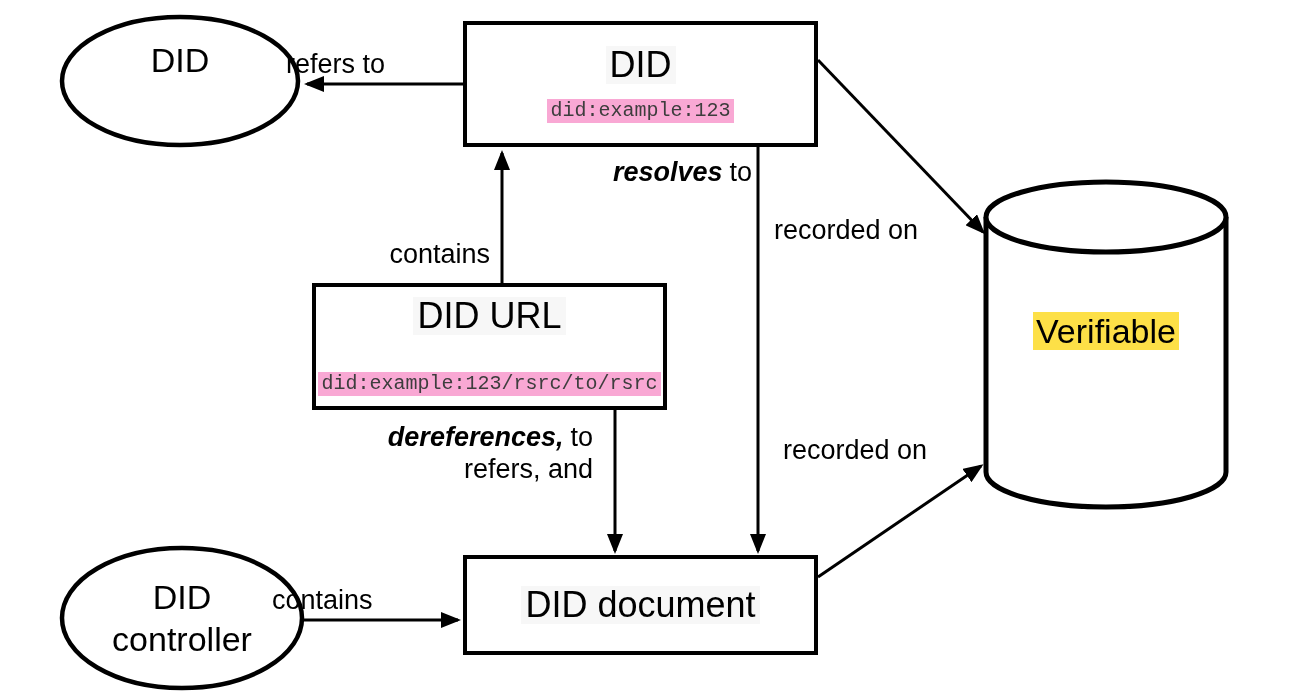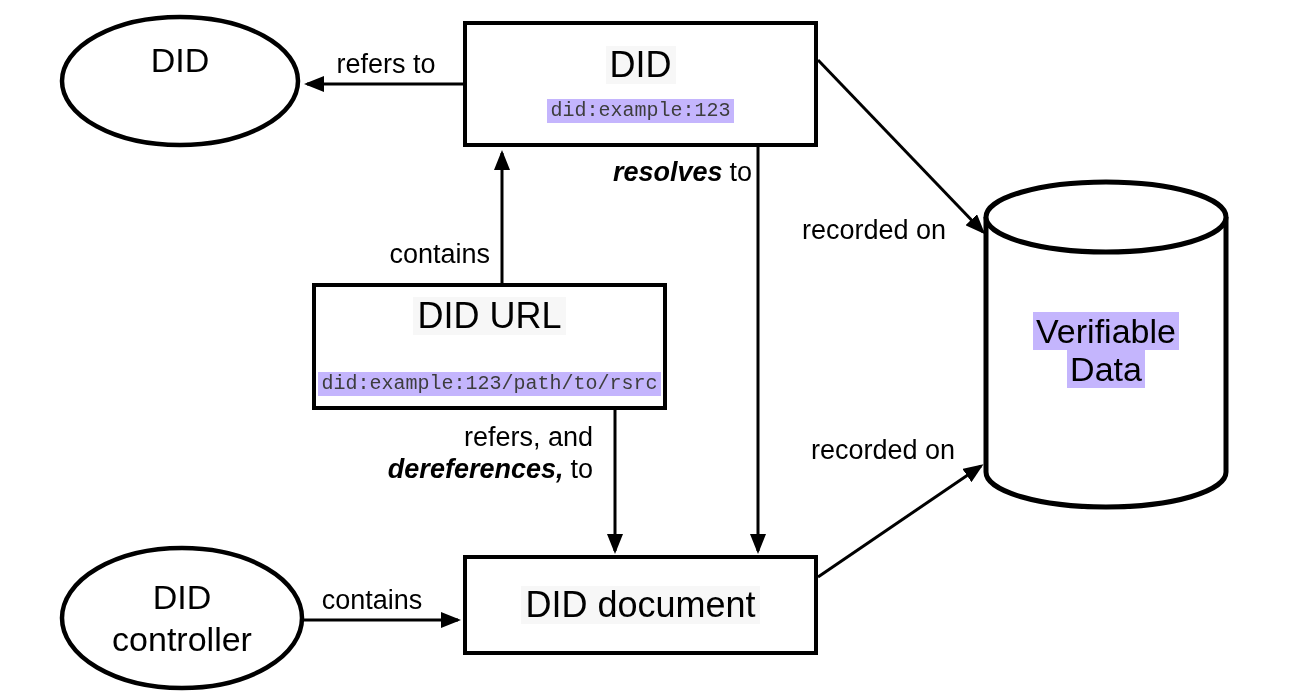--- a/index.html
+++ b/index.html
@@ -42,47 +42,47 @@
     line-height: 1;
     background: #f7f7f7;
     padding: 1px 4px;
     white-space: nowrap;
   }
   .node-code {
     font-family: "Liberation Mono", monospace;
     font-size: 20px;
     line-height: 1.1;
     color: #3d3d3d;
-    background: #c4b5fd;
+    background: #f9a8d4;
     padding: 1px 3px;
     white-space: nowrap;
     text-align: center;
   }
 
   
   .shape-label {
     position: absolute;
     text-align: center;
     font-size: 34px;
     line-height: 42px;
     white-space: nowrap;
   }
   .lbl-subject    { left: 80px;  top: 39px;  width: 200px; }
   .lbl-controller { left: 82px;  top: 576px; width: 200px; }
   .lbl-registry   { left: 996px; top: 312px; width: 220px; font-size: 34px; line-height: 38px; }
-  .lbl-registry .reg-line { background: #c4b5fd; display: inline-block; padding: 0 3px; }
+  .lbl-registry .reg-line { background: #fde047; display: inline-block; padding: 0 3px; }
 
   
   .edge-label {
     position: absolute;
     font-size: 27px;
     line-height: 32px;
     white-space: nowrap;
   }
-  .el-center { text-align: center; }
+  .el-center { text-align: left; }
   .el-right  { text-align: right; }
   .el-refers-to     { left: 286px; top: 48px;  width: 200px; }
   .el-contains      { left: 290px; top: 238px; width: 200px; }
   .el-resolves-to   { left: 500px; top: 156px; width: 252px; }
   .el-dereferences  { left: 293px; top: 421px; width: 300px; }
   .el-recorded-top  { left: 774px; top: 214px; width: 200px; }
   .el-recorded-bot  { left: 783px; top: 434px; width: 200px; }
   .el-controls      { left: 272px; top: 584px; width: 200px; }
 
   .emph { font-weight: bold; font-style: italic; }
@@ -116,54 +116,53 @@
     <line x1="302" y1="620" x2="458" y2="620" stroke="#000" stroke-width="3" marker-end="url(#arrow)"></line>
   </svg>
 
   <div class="node-box box-did">
     <div class="node-title">DID</div>
     <div class="node-code">did:example:123</div>
   </div>
 
   <div class="node-box box-did-url">
     <div class="node-title">DID URL</div>
-    <div class="node-code">did:example:123/path/to/rsrc</div>
+    <div class="node-code">did:example:123/rsrc/to/rsrc</div>
   </div>
 
   <div class="node-box box-did-doc">
     <div class="node-title">DID document</div>
   </div>
 
   <div class="shape-label lbl-subject">
     <div>DID</div>
   </div>
 
   <div class="shape-label lbl-controller">
     <div>DID</div>
     <div>controller</div>
   </div>
 
   <div class="shape-label lbl-registry">
     <div><span class="reg-line">Verifiable</span></div>
-    <div><span class="reg-line">Data</span></div>
   </div>
 
   <div class="edge-label el-center el-refers-to">refers to</div>
 
   <div class="edge-label el-right el-contains">contains</div>
 
   <div class="edge-label el-right el-resolves-to">
     <span class="emph">resolves</span><span class="after-emph">to</span>
   </div>
 
   <div class="edge-label el-right el-dereferences">
-    <div>refers, and</div>
     <div>
       <span class="emph">dereferences,</span><span class="after-emph">to</span>
     </div>
+    <div>refers, and</div>
   </div>
 
   <div class="edge-label el-center el-recorded-top">recorded on</div>
 
   <div class="edge-label el-center el-recorded-bot">recorded on</div>
 
   <div class="edge-label el-center el-controls">contains</div>
 
 </div>
 

